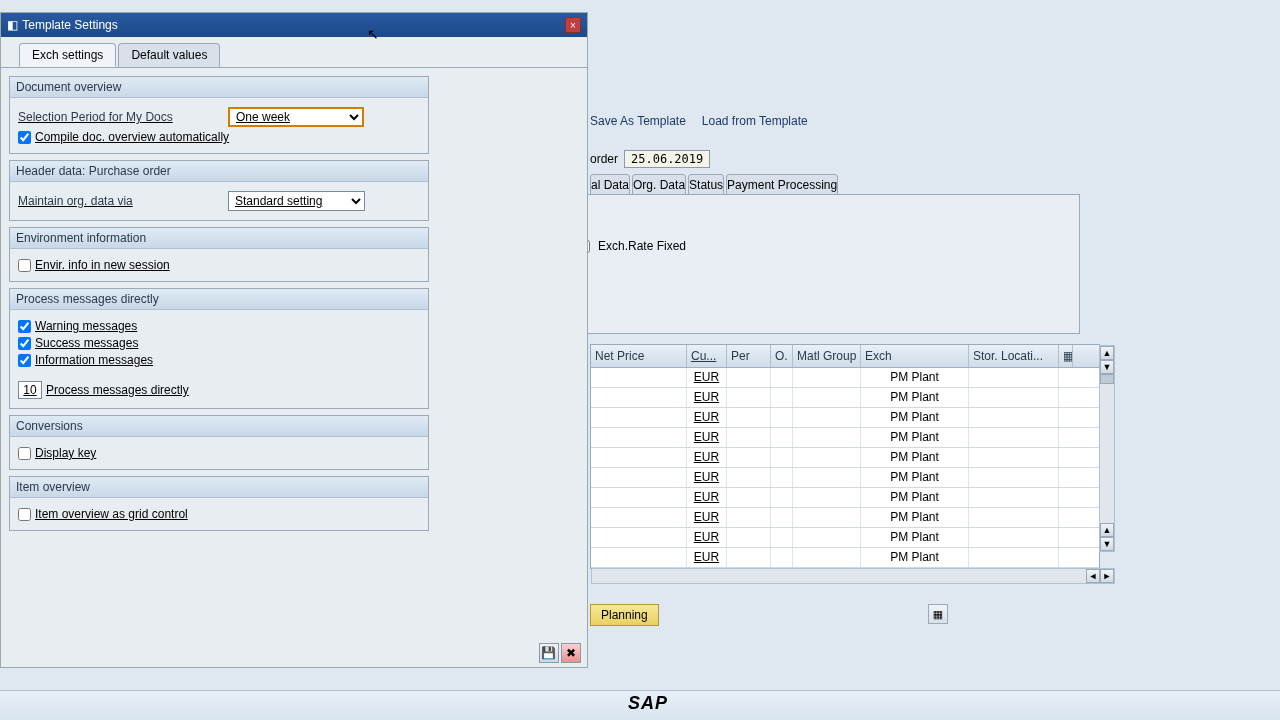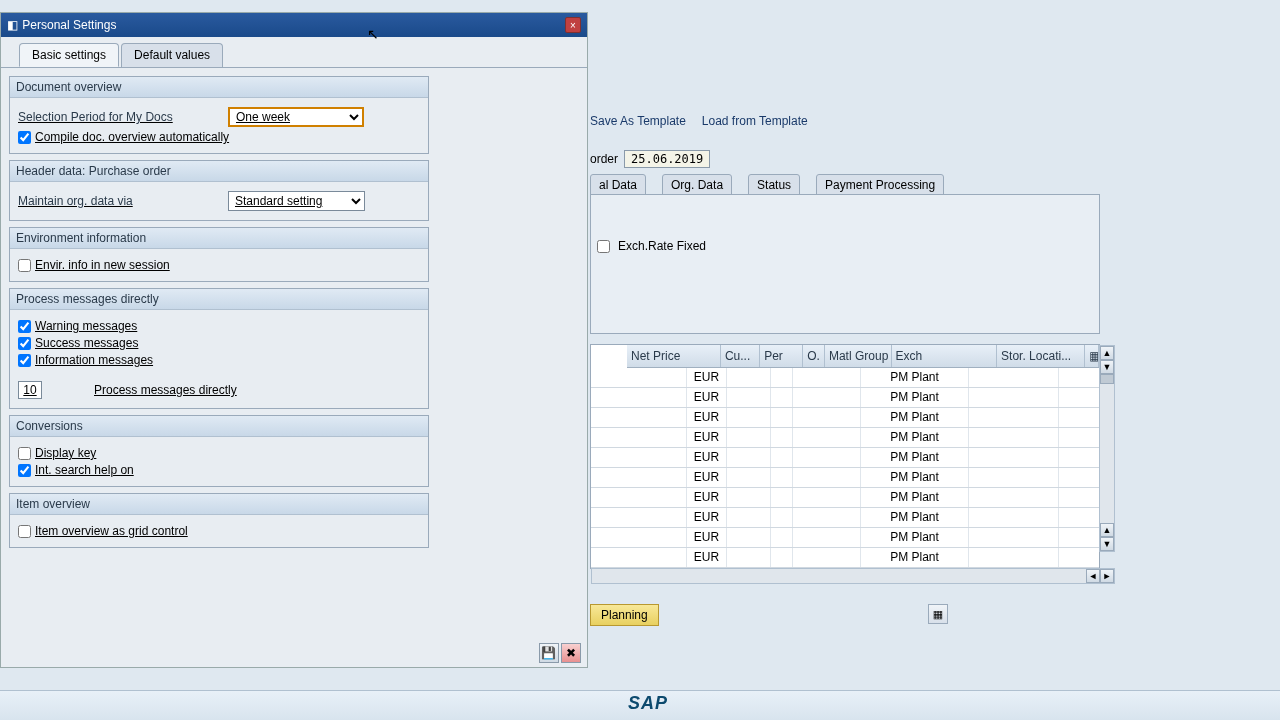--- a/index.html
+++ b/index.html
@@ -39,43 +39,43 @@
 
 
 .bg { position: absolute; left: 0; top: 0; right: 0; bottom: 0; background: #dfe8f0; padding-top: 100px; }
 .bg-toolbar { position: absolute; top: 114px; left: 590px; display: flex; gap: 16px; }
 .bg-link { color: #1a3a6a; cursor: pointer; }
 
 .bg-date { position: absolute; top: 150px; left: 590px; display: flex; align-items: center; gap: 6px; }
 .date-box { border: 1px solid #8a9aaa; background: #f4f4e8; padding: 1px 6px; font-family: monospace; font-size:12px;}
 
 .bg-tabs { position: absolute; top: 174px; left: 590px; display: flex; }
-.bg-tab { padding: 3px 8px; border: 1px solid #9aaabb; background: #d8e0ea; border-radius: 3px 3px 0 0; margin-right: 16px; cursor: pointer; font-size:12px;}
-
-.bg-panel { position: absolute; top: 194px; left: 590px; width: 510px; height: 140px; border: 1px solid #9aaabb; background: #e8eef4; }
+.bg-tab { padding: 3px 0; border: 1px solid #9aaabb; background: #d8e0ea; border-radius: 3px 3px 0 0; margin-right: 2px; cursor: pointer; font-size:12px;}
+
+.bg-panel { position: absolute; top: 194px; left: 570px; width: 510px; height: 140px; border: 1px solid #9aaabb; background: #e8eef4; }
 .bg-chk { position: absolute; top: 44px; left: 6px; display: flex; align-items: center; gap: 4px; }
 
 .grid { position: absolute; top: 344px; left: 590px; width: 510px; border: 1px solid #9aaabb; background: #fff; }
-.grid-head { display: flex; background: linear-gradient(#e8f0f8,#d0dce8); border-bottom: 1px solid #a0b0c0; margin-left: 36px; }
+.grid-head { display: flex; background: linear-gradient(#e8f0f8,#d0dce8); border-bottom: 1px solid #a0b0c0; }
 .gh { padding: 4px 4px; border-right: 1px solid #b0c0d0; color: #2a3a4a; font-size: 12px; overflow: hidden; white-space: nowrap; }
 .grid-body { max-height: 204px; overflow: hidden; }
 .grow { display: flex; border-bottom: 1px solid #d0d8e0; height: 20px; text-align: center; }
 .gc { padding: 2px 4px; border-right: 1px solid #e0e6ec; font-size: 12px; overflow: hidden; }
 
-.c-net { width: 96px; } .c-cu { width: 40px; } .c-per { width: 44px; } .c-o { width: 22px; } .c-mat { width: 68px; } .c-plnt { width: 108px; } .c-stor { width: 90px; }
+.c-net { width: 96px; } .c-cu { width: 40px; text-decoration: underline; } .c-per { width: 44px; } .c-o { width: 22px; } .c-mat { width: 68px; } .c-plnt { width: 108px; } .c-stor { width: 90px; }
 .gh.c-end { width: 14px; text-align:center; }
 
 .vscroll { position: absolute; right: -16px; top: 0; bottom: 16px; width: 16px; background: #e0e6ec; border: 1px solid #b0c0d0; display:flex; flex-direction:column; justify-content:space-between; align-items:center;}
 .sbtn { width: 14px; height: 14px; background: linear-gradient(#f0f4f8,#d0dae4); border:1px solid #9aaabb; font-size:9px; display:flex; align-items:center; justify-content:center; cursor:pointer;}
 .hscroll { position: absolute; left: 0; right: -16px; bottom: -16px; height: 16px; background: #e0e6ec; border:1px solid #b0c0d0; display:flex; justify-content:flex-end; align-items:center; gap:0;}
 
 .planning-btn { position: absolute; top: 604px; left: 590px; background: linear-gradient(#f8e898,#e8d060); border: 1px solid #b89830; padding: 3px 10px; cursor: pointer; }
 .small-icon { position: absolute; top: 604px; left: 928px; width: 20px; height: 20px; border: 1px solid #9aaabb; background: linear-gradient(#f0f4f8,#d8e0ea); display:flex; align-items:center; justify-content:center; cursor:pointer; font-size:11px;}
 
-.sap-logo { position: absolute; bottom: 6px; left: 628px; color: #0c4a6e; font-weight: bold; font-size: 18px; font-style: italic; letter-spacing: 1px;}
+.sap-logo { position: absolute; bottom: 6px; left: 628px; color: #000000; font-weight: bold; font-size: 18px; font-style: italic; letter-spacing: 1px;}
 .footer-bar { position: absolute; bottom: 0; left: 0; right: 0; height: 30px; background: linear-gradient(#e8f0f8,#d8e4ee); border-top: 1px solid #b0c0d0;}
 </style>
 </head>
 <body>
 
 <div class="win-controls">
   <div class="win-btn">_</div>
   <div class="win-btn">□</div>
   <div class="win-btn">×</div>
 </div>
@@ -226,27 +226,27 @@
   <div class="small-icon">▦</div>
 
   <div class="footer-bar"></div>
   <div class="sap-logo">SAP</div>
 </div>
 
 <div class="dialog">
   <div class="dlg-title">
     <div class="dlg-title-left">
       <span>◧</span>
-      <span>Personal Settings</span>
+      <span>Template Settings</span>
     </div>
     <div class="dlg-close">×</div>
   </div>
 
   <div class="tabs">
-    <div class="tab active">Basic settings</div>
+    <div class="tab active">Exch settings</div>
     <div class="tab">Default values</div>
   </div>
 
   <div class="dlg-body">
 
     <div class="group" style="width:420px;">
       <div class="group-header">Document overview</div>
       <div class="group-body">
         <div class="row">
           <label class="fld">Selection Period for My Docs</label>
@@ -291,37 +291,33 @@
           <span>Warning messages</span>
         </div>
         <div class="row">
           <input type="checkbox" class="chk" checked="" style="">
           <span>Success messages</span>
         </div>
         <div class="row">
           <input type="checkbox" class="chk" checked="" style="">
           <span>Information messages</span>
         </div>
-        <div class="row" style="margin-top:14px;gap:48px;">
+        <div class="row" style="margin-top:14px;">
           <input class="small" value="10" style="">
           <span style="margin-left:4px;">Process messages directly</span>
         </div>
       </div>
     </div>
 
     <div class="group" style="width:420px;">
       <div class="group-header">Conversions</div>
       <div class="group-body">
         <div class="row">
           <input type="checkbox" class="chk" style="">
           <span>Display key</span>
-        </div>
-        <div class="row">
-          <input type="checkbox" class="chk" checked="" style="">
-          <span>Int. search help on</span>
         </div>
       </div>
     </div>
 
     <div class="group" style="width:420px;">
       <div class="group-header">Item overview</div>
       <div class="group-body">
         <div class="row">
           <input type="checkbox" class="chk" style="">
           <span>Item overview as grid control</span>

